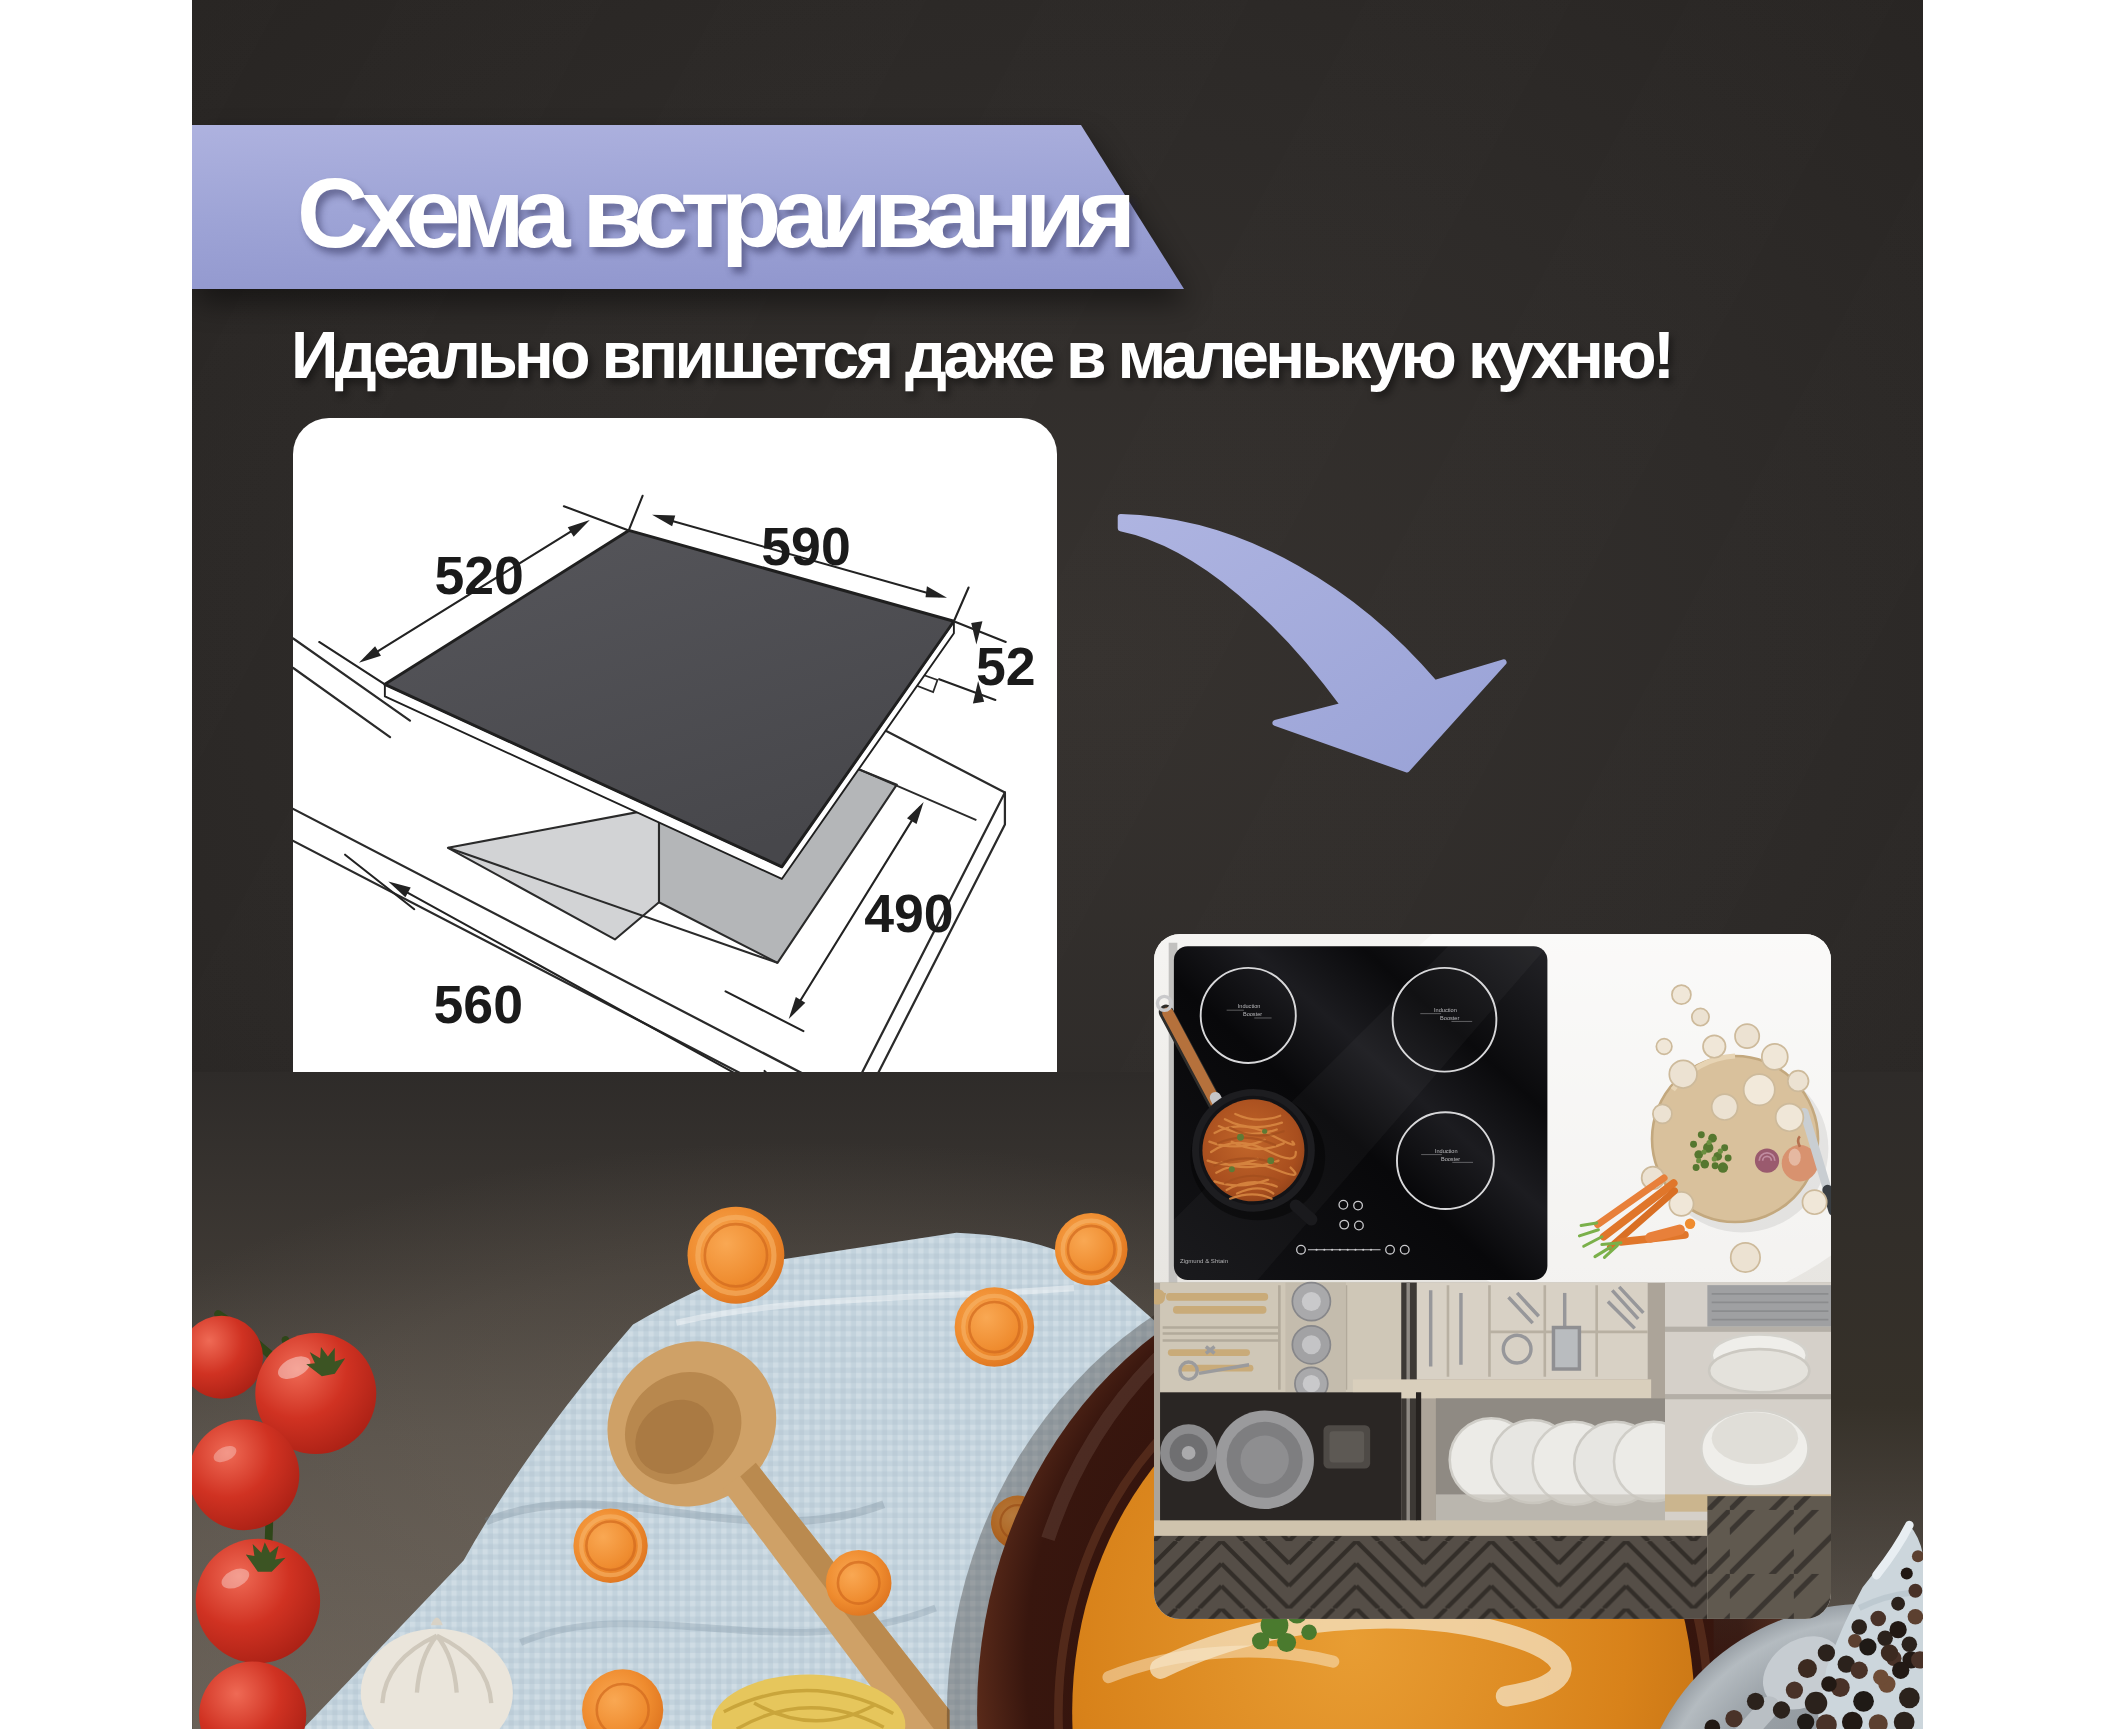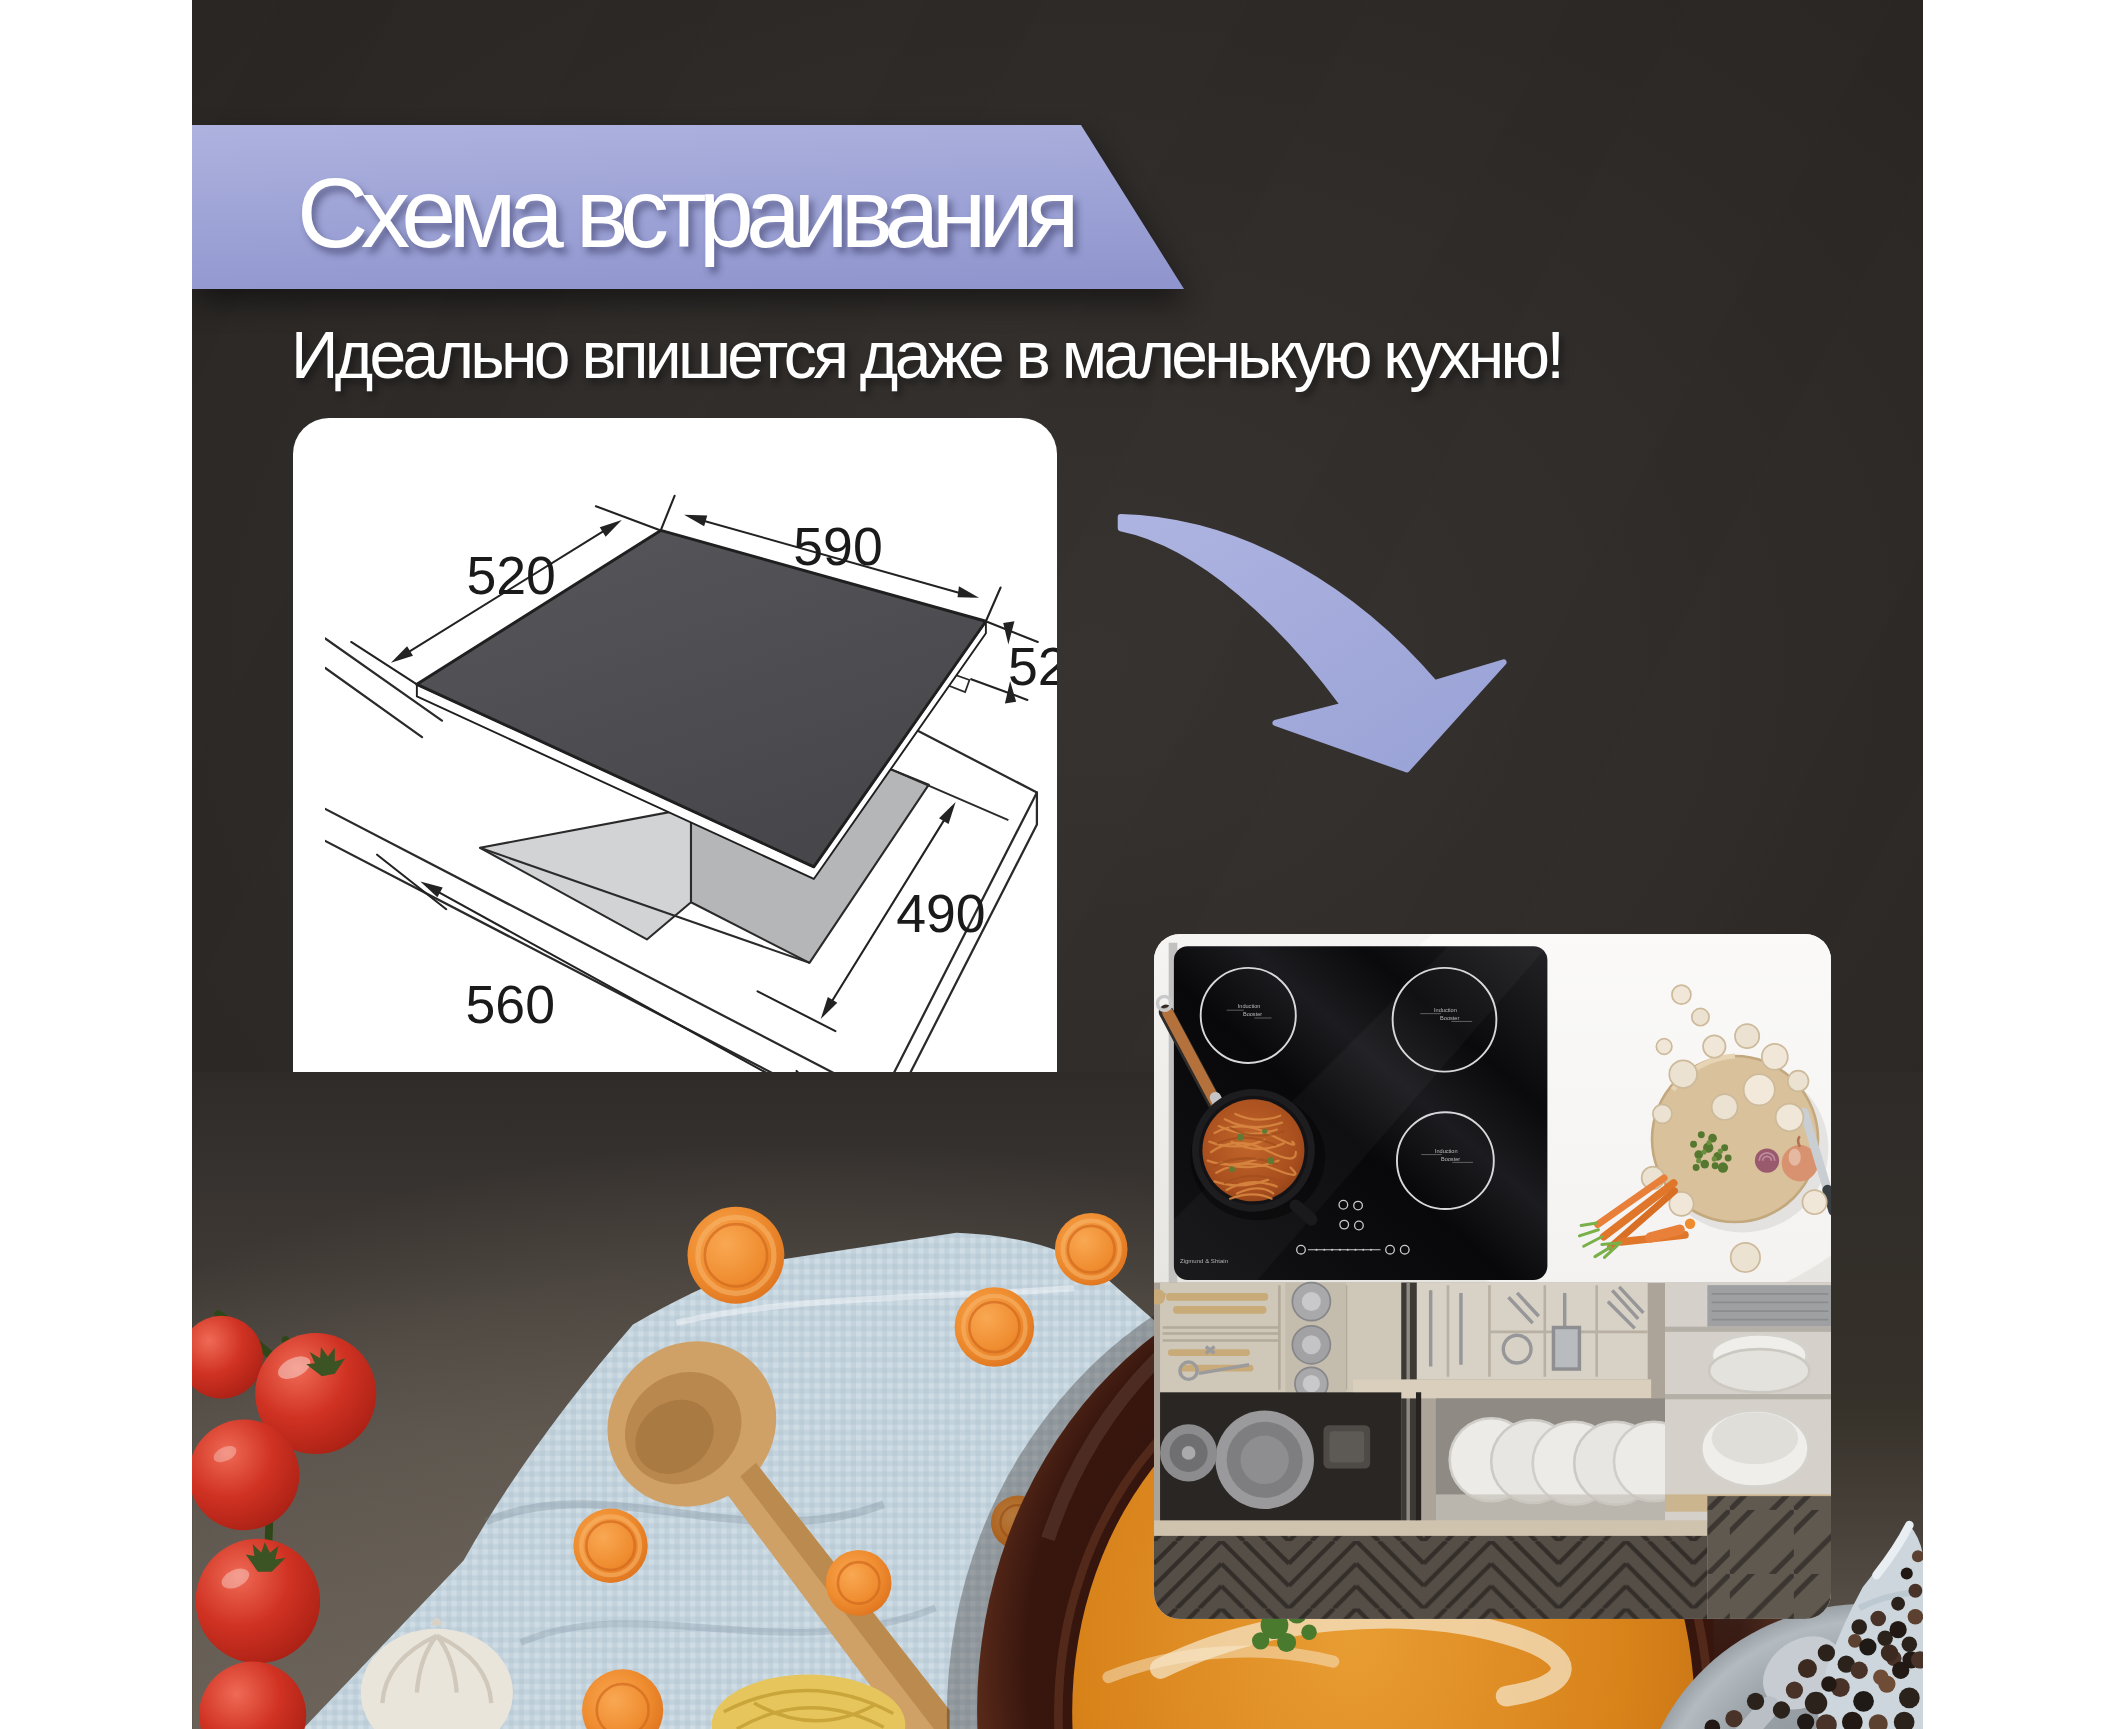--- a/index.html
+++ b/index.html
@@ -1,32 +1,32 @@
 <!DOCTYPE html>
 <html style="font-size:14px"><head>
 <meta charset="utf-8">
 <style>
   * { margin:0; padding:0; box-sizing:border-box; }
   html,body { width:2114px; height:1729px; background:#ffffff; font-family:"Liberation Sans",sans-serif; }
   .page { position:relative; width:2114px; height:1729px; overflow:hidden; }
   .card { position:absolute; left:192px; top:0; width:1731px; height:1729px;
           background: radial-gradient(ellipse 1211px 951px at 52% 38%, #36322f 0%, #2e2b29 55%, #282523 100%);
-          overflow:hidden; }
+          overflow:hidden;font-weight:bold; }
   .tex { position:absolute; inset:0;
          background: repeating-linear-gradient(118deg, rgba(255,255,255,0.004) 0 78px, rgba(0,0,0,0.007) 78px 182px, rgba(255,255,255,0.003) 182px 285px);
   }
   .bannerwrap { position:absolute; left:0; top:125px; width:1297px; height:164px; filter: drop-shadow(5.2px 14px 14px rgba(0,0,0,0.45)); }
   .banner { position:absolute; left:0; top:0; width:1193px; height:164px;
             background: linear-gradient(178deg, #aeb2df 0%, #9ea4d6 45%, #8e94cc 100%);
             clip-path: polygon(0 0, 889px 0, 992px 164px, 0 164px); }
   .title { position:absolute; left:105px; top:156px; font-size:99px; letter-spacing:-7.8px; color:#ffffff;
            text-shadow: 4.3px 6px 7.8px rgba(30,32,70,0.45); white-space:nowrap; }
   .subtitle { position:absolute; left:99px; top:317px; font-size:66px; letter-spacing:-3.7px; color:#ffffff;
               text-shadow: 3.5px 5.2px 7px rgba(0,0,0,0.4); white-space:nowrap; }
-  .diagram { position:absolute; left:101px; top:418px; width:764px; height:761px; background:#ffffff; border-radius:36px; overflow:hidden;padding-left:32px; }
+  .diagram { position:absolute; left:101px; top:418px; width:764px; height:761px; background:#ffffff; border-radius:36px; overflow:hidden; }
   .arrowsvg { position:absolute; left:908px; top:467px; }
   .foodsvg { position:absolute; left:0; top:1072px; }
   .peppersvg { position:absolute; left:1408px; top:1297px; z-index:3; }
   .kitchen { position:absolute; left:1154px; top:934px; width:677px; height:685px; border-radius:26px; overflow:hidden; z-index:4; background:#eceae7; }
 </style>
 </head>
 <body>
 <div class="page">
 
   <div class="card">

